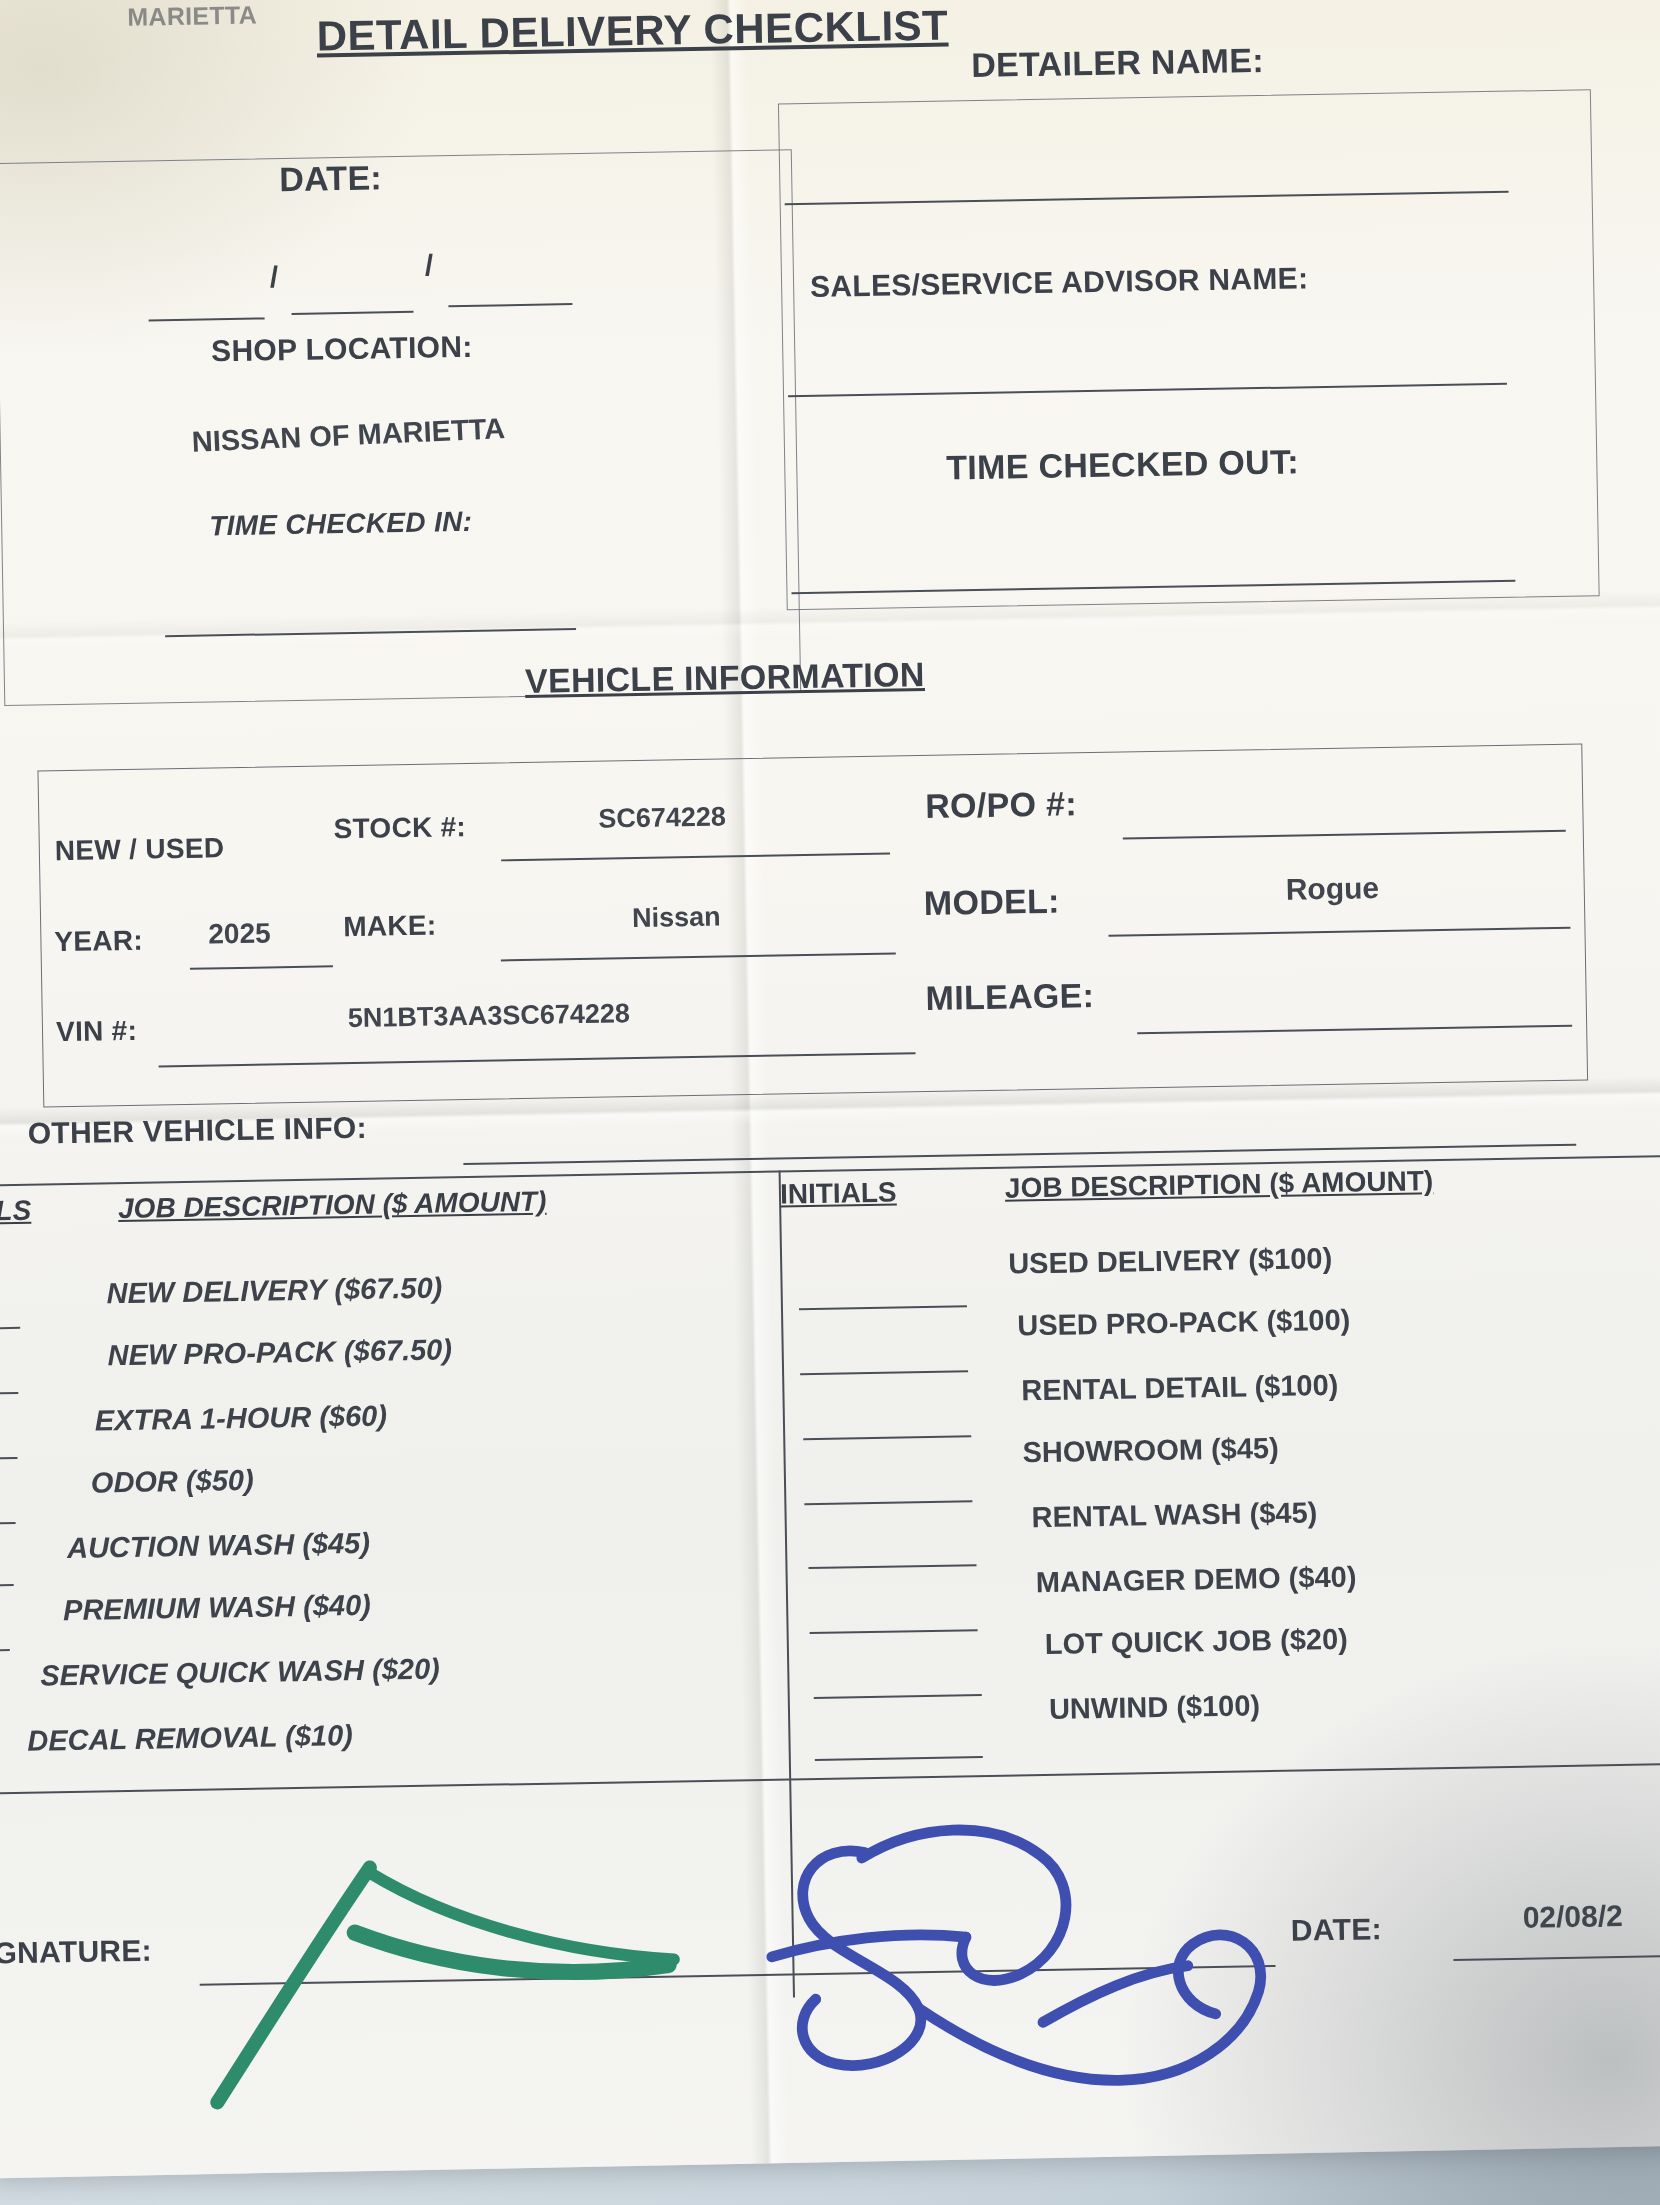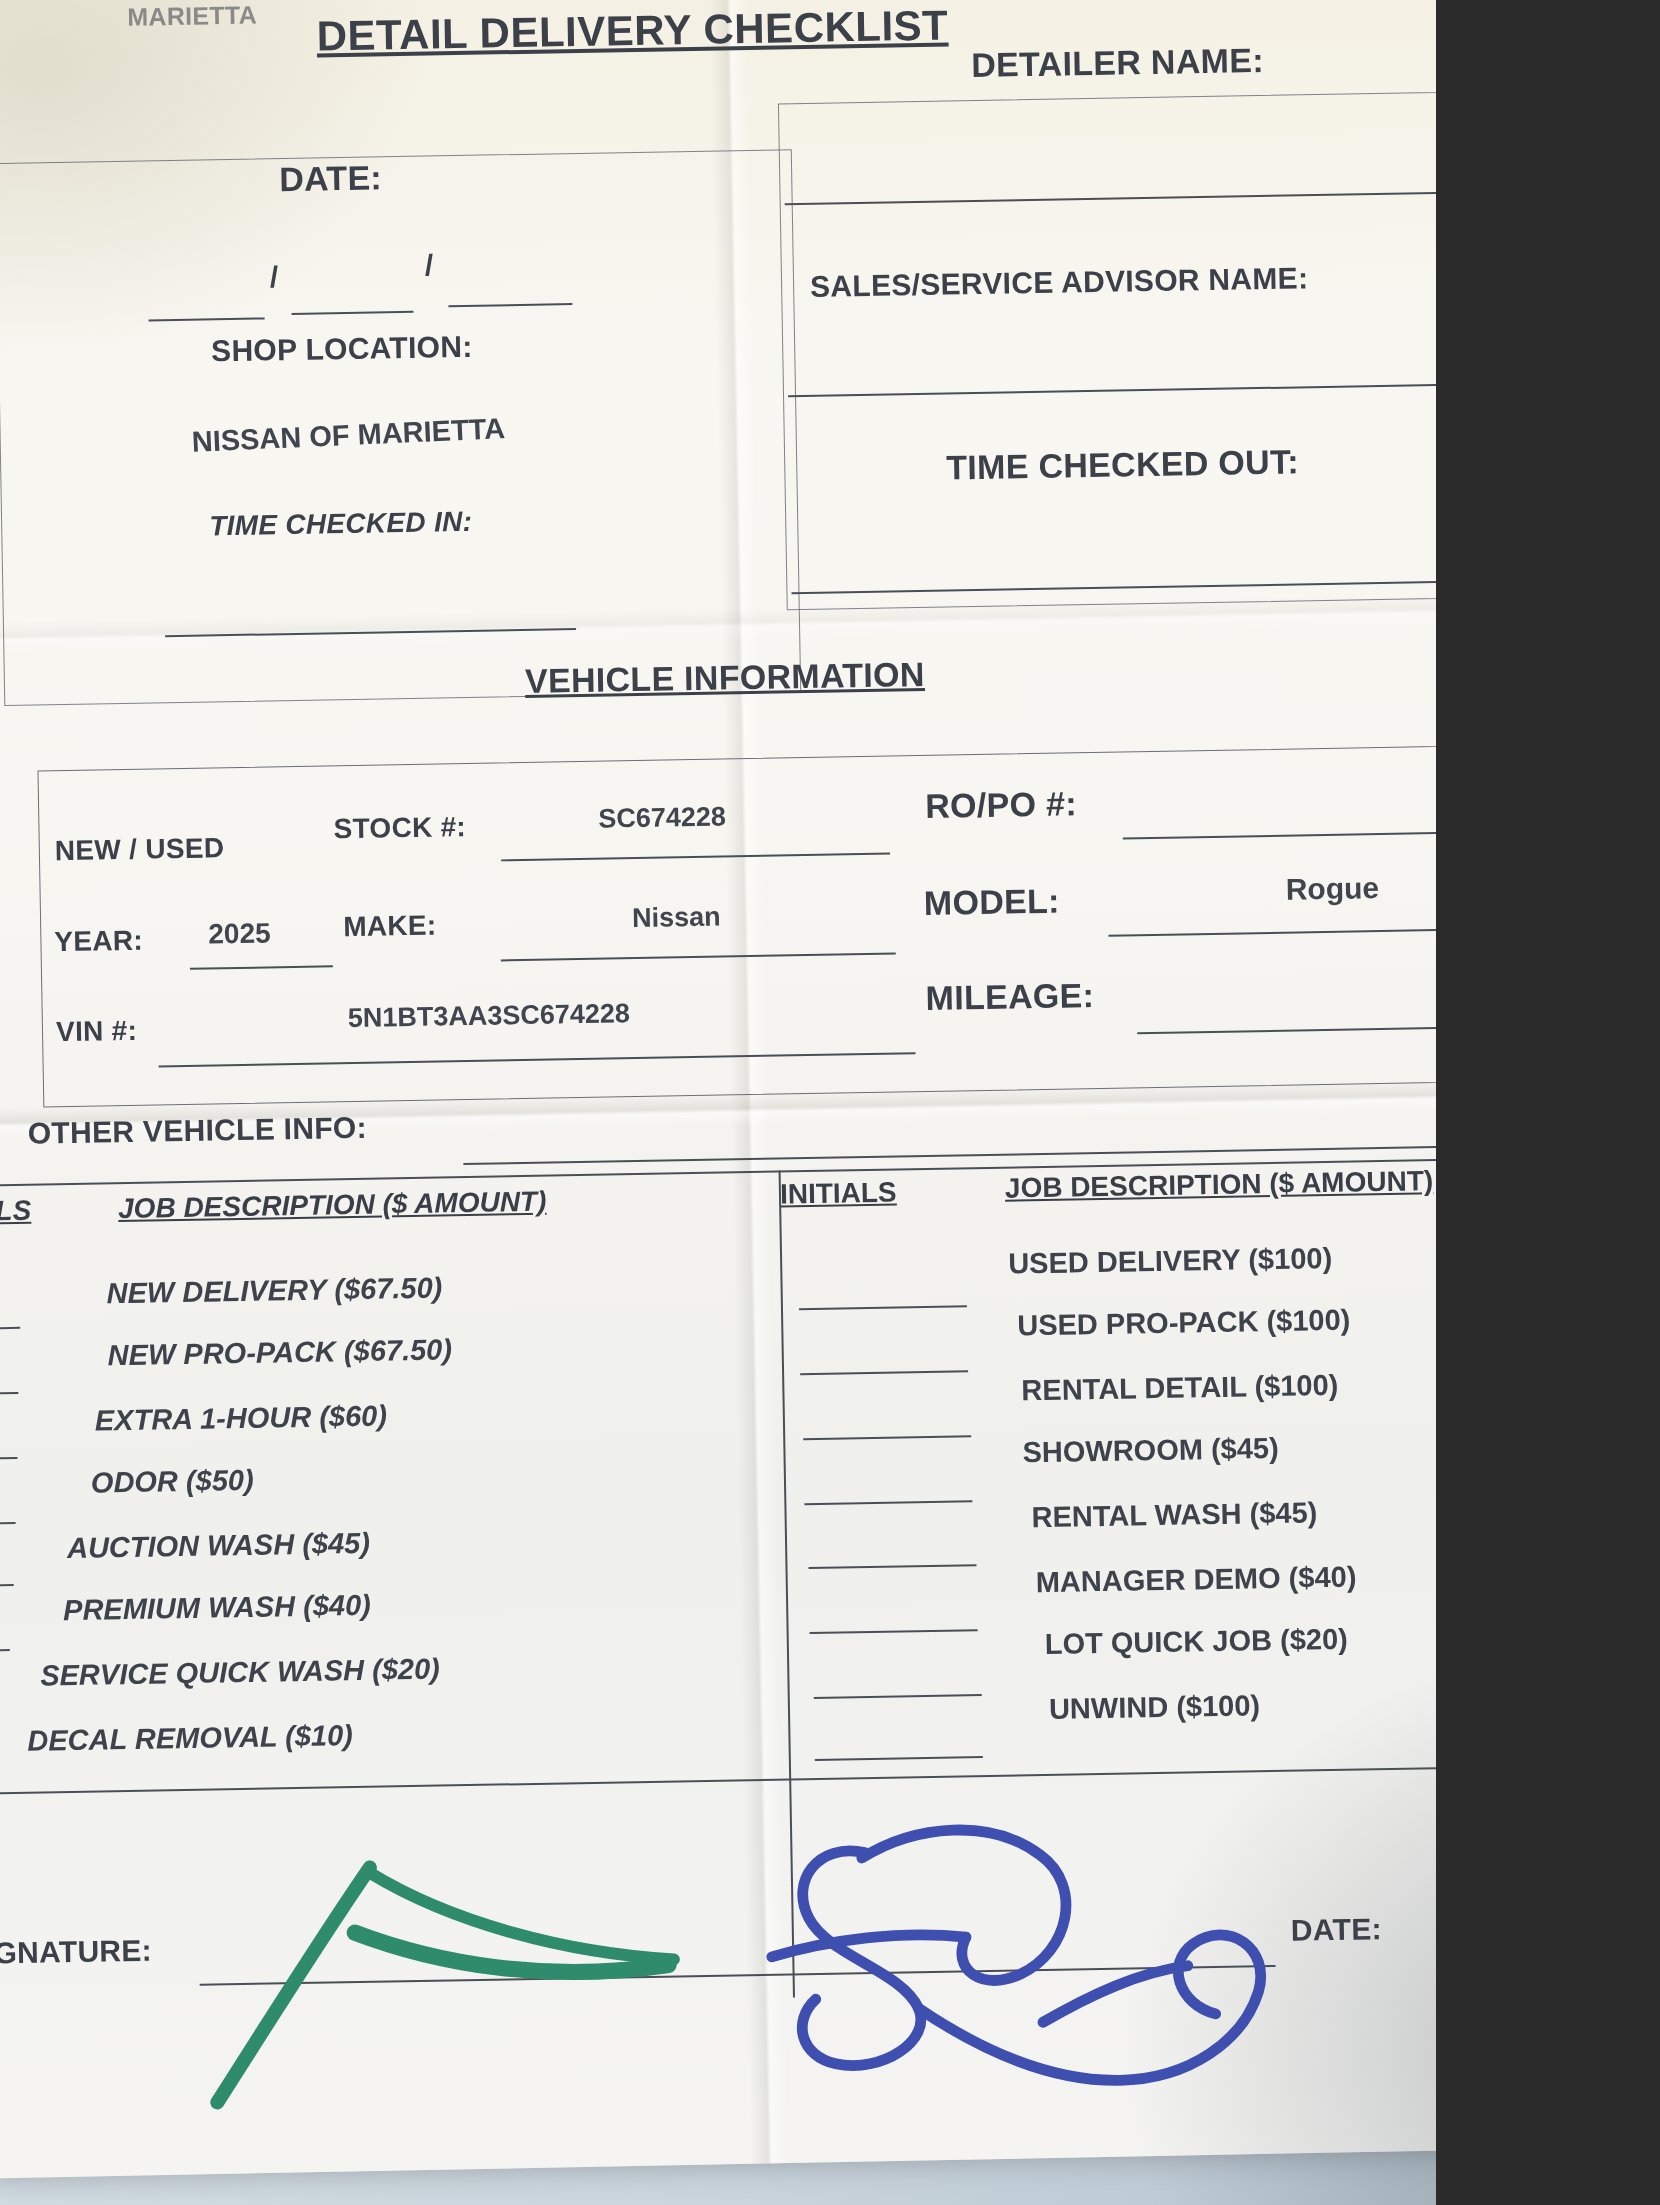--- a/index.html
+++ b/index.html
@@ -2,21 +2,21 @@
 <html style="font-size:8.6px"><head>
 <meta charset="utf-8">
 <style>
   html, body {
     margin: 0;
     padding: 0;
     background: #2b2b2b;
   }
   #page {
     position: relative;
-    width: 1436px;
+    width: 1660px;
     height: 2205px;
     overflow: hidden;
     background: #0ea5e9;
     font-family: "Liberation Sans", sans-serif;
   }
   
   .surface {
     position: absolute;
     inset: 0;
     background:

